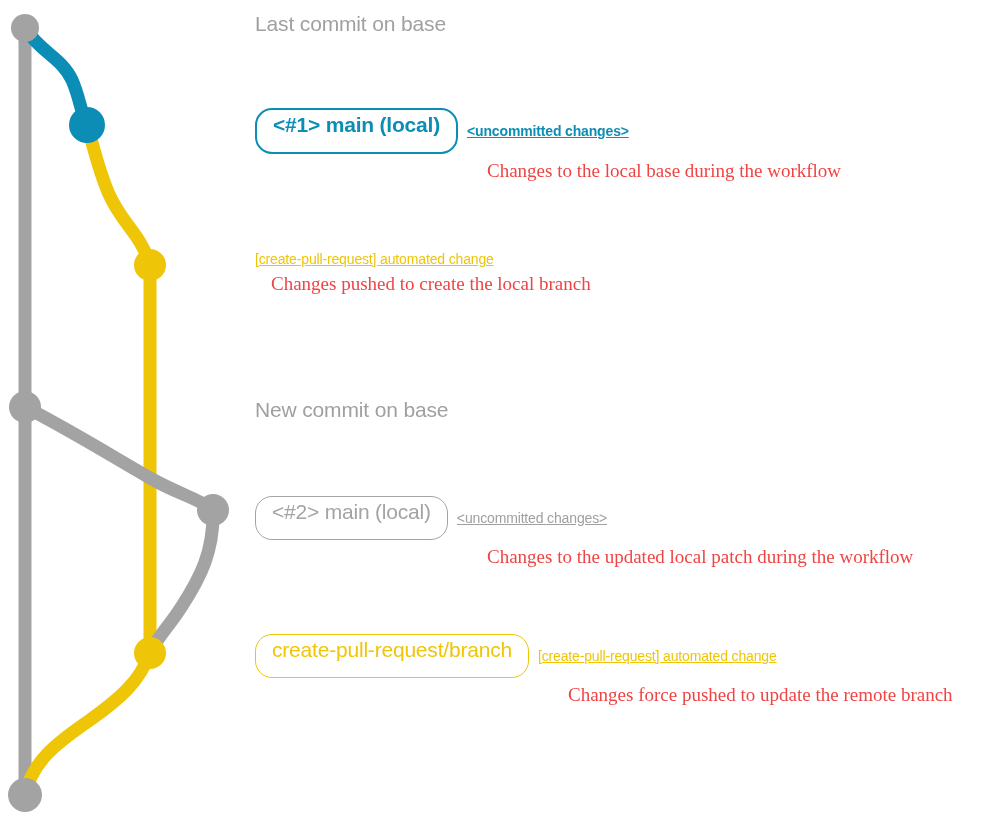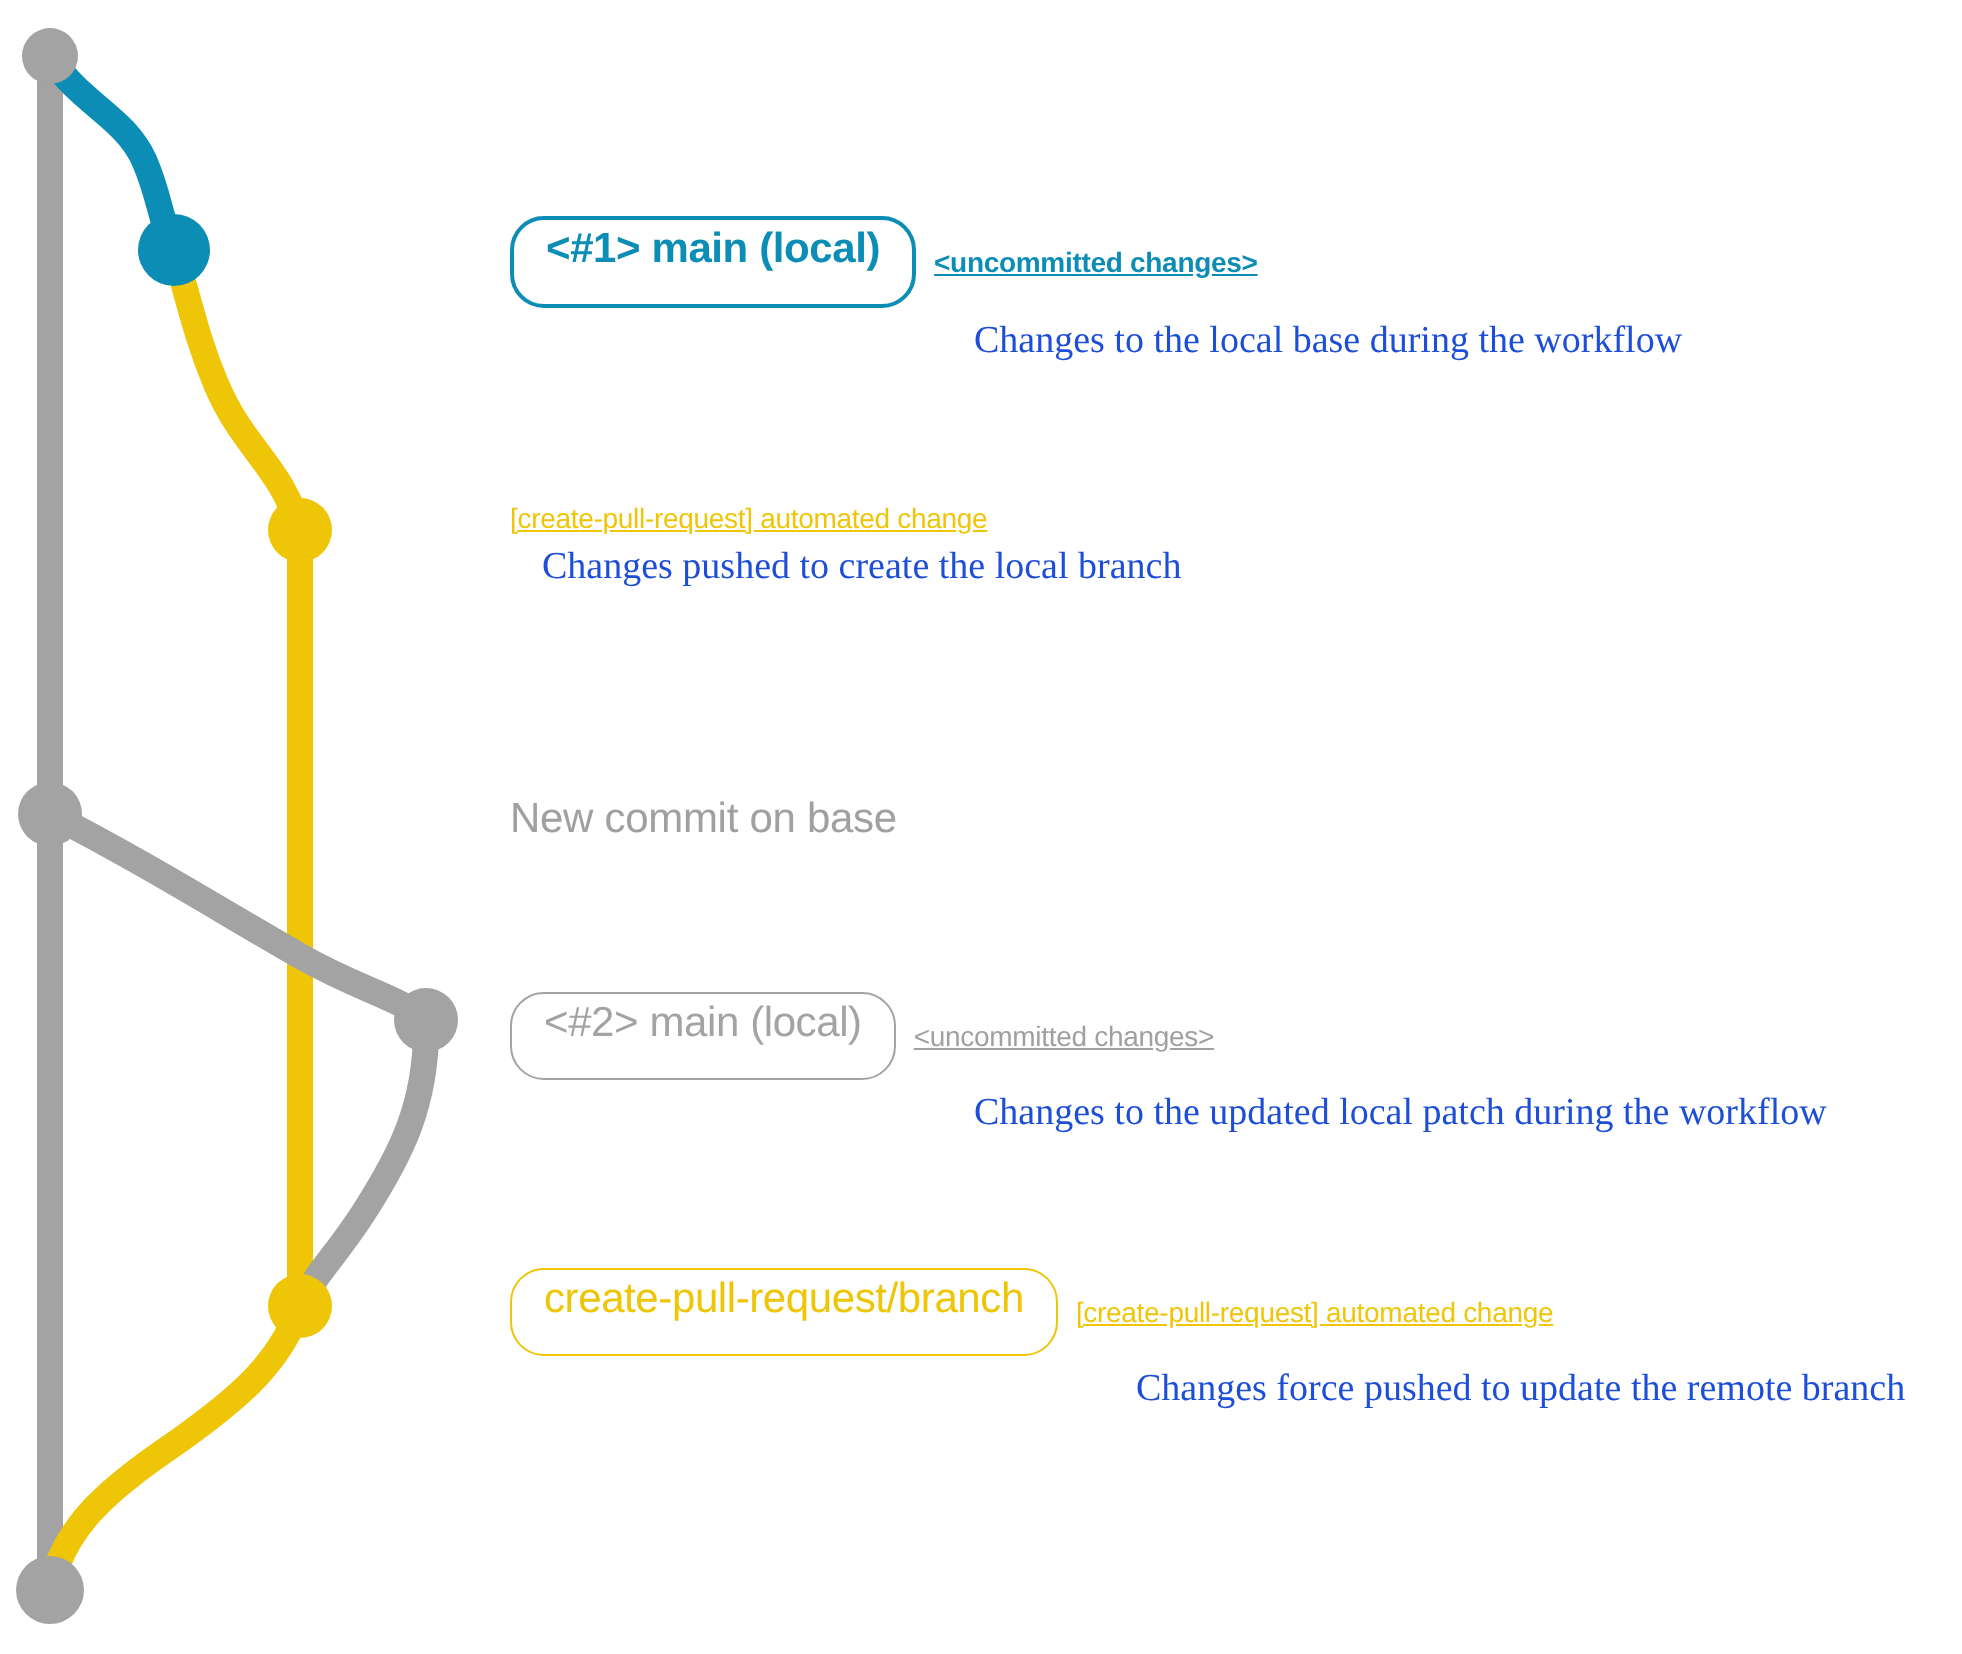--- a/index.html
+++ b/index.html
@@ -70,21 +70,21 @@
     text-decoration: underline;
   }
 
   .head-text.bold {
     font-weight: 700;
   }
 
   .desc {
     font-family: "Liberation Serif", serif;
     font-size: 19px;
-    color: #1d4ed8;
+    color: #ef4444;
     white-space: nowrap;
     margin-top: 6px;
     display: block;
   }
 
   .plain-label {
     font-size: 21px;
     letter-spacing: -0.15px;
     color: #A0A0A0;
     white-space: nowrap;
@@ -117,20 +117,23 @@
     <circle cx="150" cy="265" r="16" fill="#EFC508"></circle>
     <circle cx="25" cy="407" r="16" fill="#A3A3A3"></circle>
     <circle cx="213" cy="510" r="16" fill="#A3A3A3"></circle>
     <circle cx="150" cy="653" r="16" fill="#EFC508"></circle>
     <circle cx="25" cy="795" r="17" fill="#A3A3A3"></circle>
   </g>
 </svg>
 
 <div class="rows">
 
+  <div class="row" id="row-0" style="top: 12px;">
+    <div class="plain-label" style="color: rgb(160, 160, 160);">Last commit on base</div>
+  </div>
 
   <div class="row" id="row-1" style="top: 108px;">
     <div class="row-head">
       <span class="pill" id="pill-1" style="color: rgb(12, 141, 181);">&lt;#1&gt; main (local)</span>
       <span class="head-text bold" id="head-1" style="color: rgb(12, 141, 181);">&lt;uncommitted changes&gt;</span>
     </div>
     <span class="desc" id="desc-1" style="margin-left: 232px;">Changes to the local base during the workflow</span>
   </div>
 
   <div class="row" id="row-2" style="top: 252px;">

